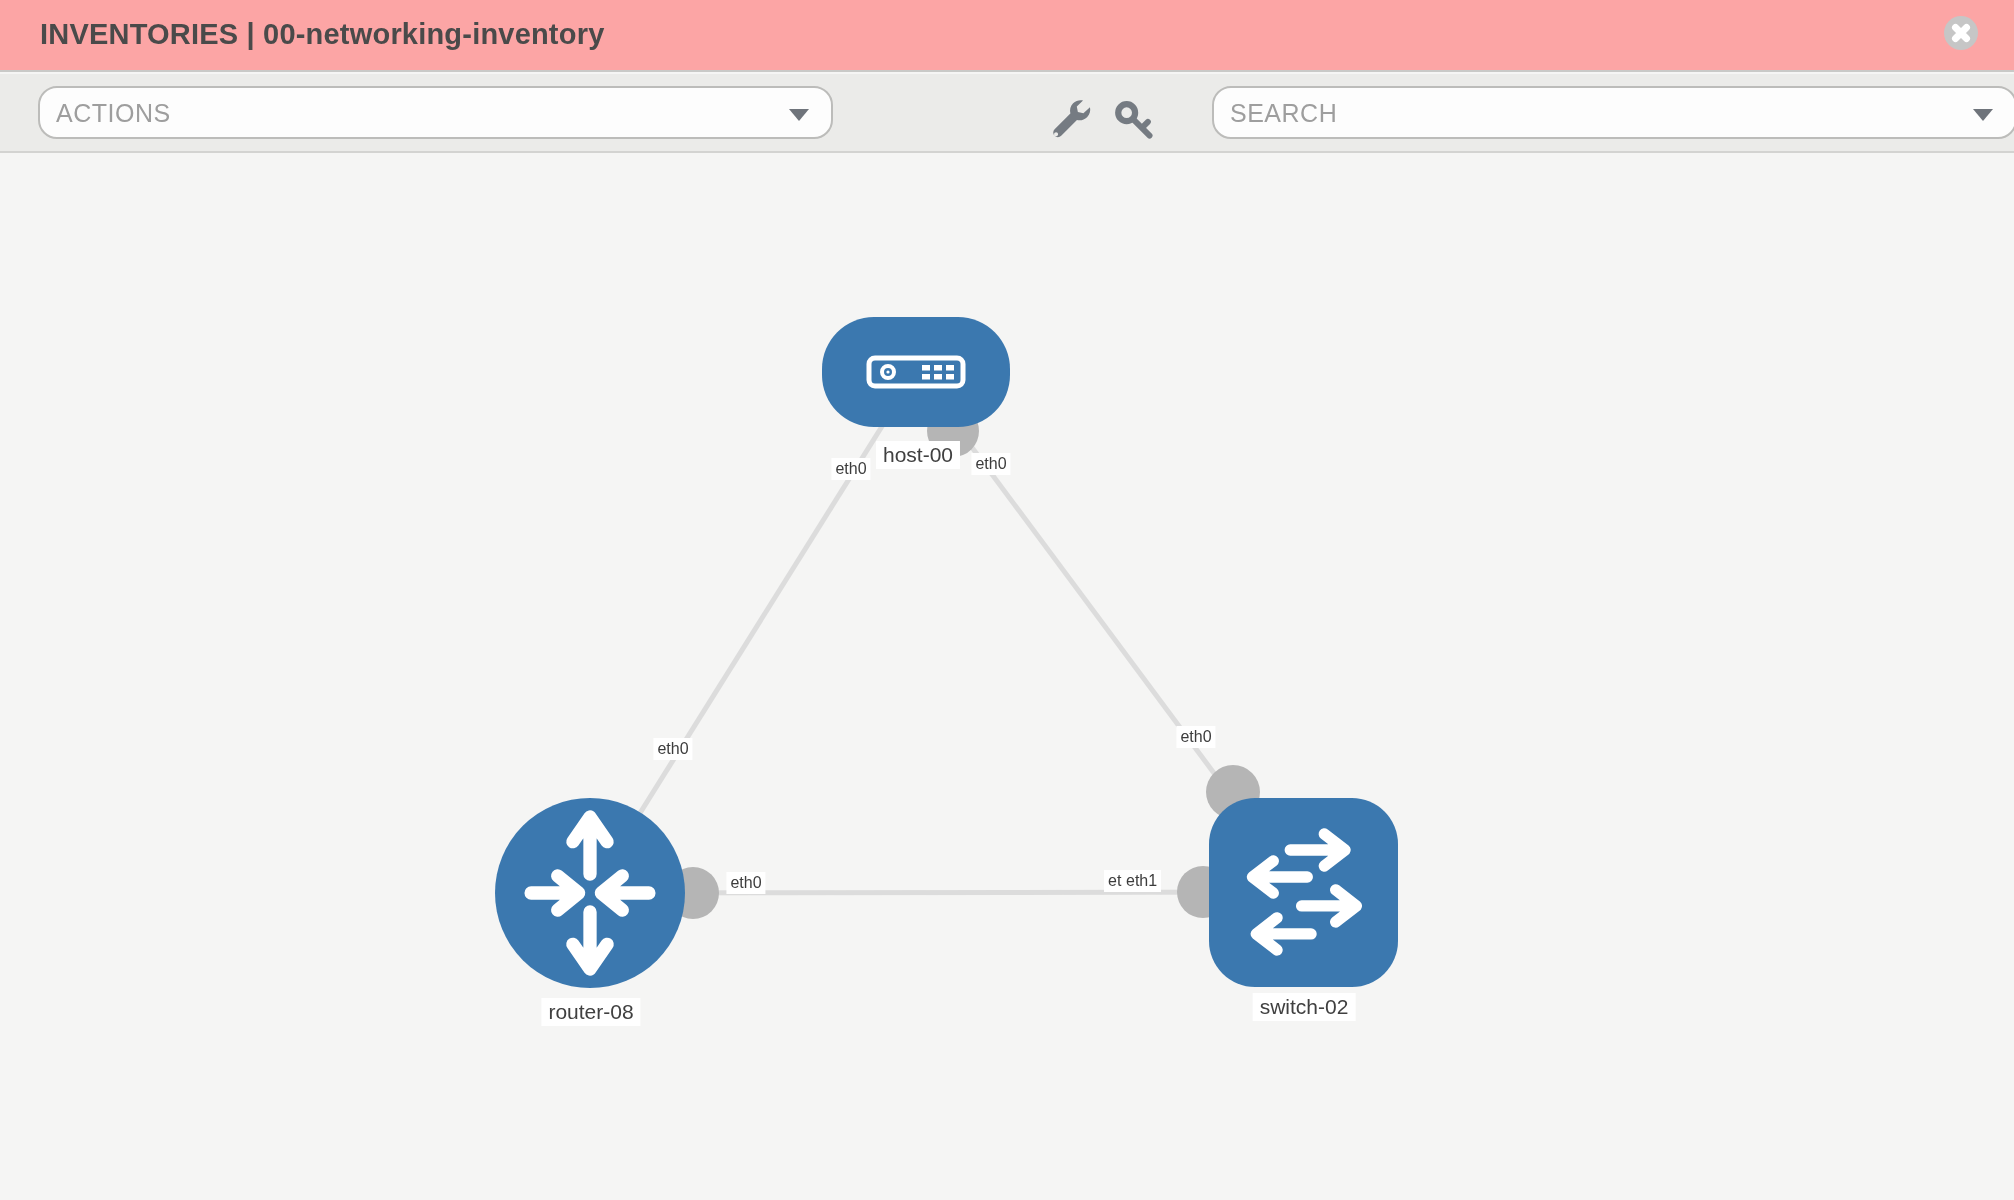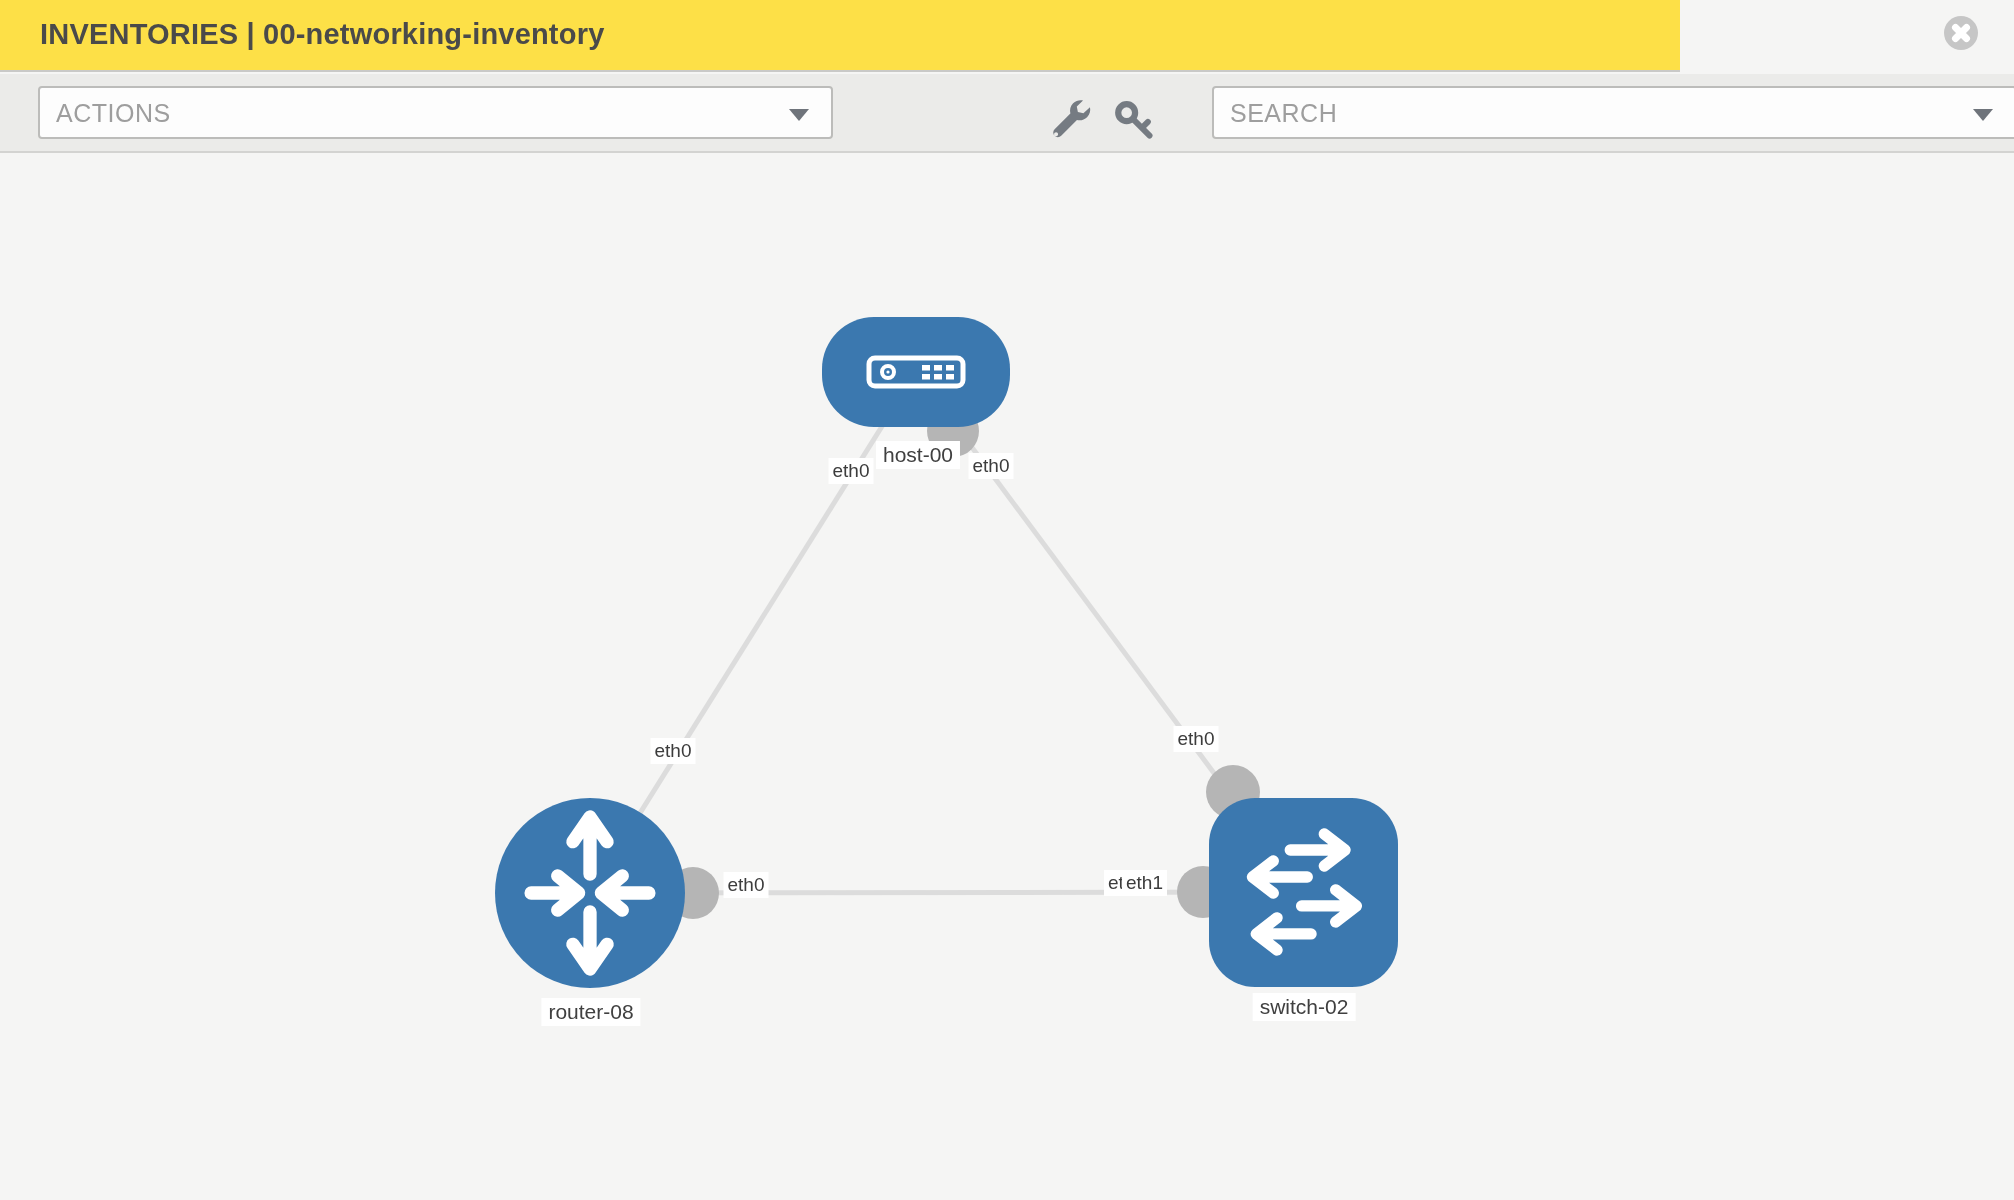--- a/index.html
+++ b/index.html
@@ -1,32 +1,32 @@
 <!DOCTYPE html>
 <html><head>
 <meta charset="utf-8">
 <style>
   * { margin:0; padding:0; box-sizing:border-box; }
   html,body { width:2014px; height:1200px; overflow:hidden;
     font-family:"Liberation Sans","DejaVu Sans",sans-serif; background:#f5f5f4; }
   #app { position:relative; width:2014px; height:1200px; }
 
   
-  .header { position:absolute; left:0; top:0; width:1680px; height:72px;
-    background:#fde047; border-bottom:2px solid #c9c9c7; }
+  .header { position:absolute; left:0; top:0; width:2014px; height:72px;
+    background:#fca5a5; border-bottom:2px solid #c9c9c7; }
   .header-title { position:absolute; left:40px; top:18px; font-size:29px;
     font-weight:bold; color:#4a4a4a; letter-spacing:0.2px; }
   .close-btn { position:absolute; left:1944px; top:16px; width:34px; height:34px;
     border-radius:50%; background:#c6c6c6; cursor:pointer; }
 
   
   .toolbar { position:absolute; left:0; top:74px; width:2014px; height:79px;
     background:#ebebe9; border-bottom:2px solid #d3d3d1; }
   .select-box { position:absolute; top:12px; height:53px; background:#fdfdfd;
-    border:2px solid #bcbcba; border-radius:4px; cursor:pointer; }
+    border:2px solid #bcbcba; border-radius:19px; cursor:pointer; }
   .select-box .sel-label { position:absolute; left:16px; top:11px; font-size:25px;
     color:#9e9e9e; letter-spacing:0.5px; }
   .caret { position:absolute; right:22px; top:21px; width:0; height:0;
     border-left:10px solid transparent; border-right:10px solid transparent;
     border-top:12px solid #6f747b; }
   #actions-select { left:38px; width:795px; }
   #search-select { left:1188px; width:805px;margin-left:24px; }
   .tool-icon { position:absolute; top:24px; width:44px; height:44px; cursor:pointer; }
   #wrench-icon { left:1048px; }
   #key-icon { left:1112px; }
@@ -43,21 +43,21 @@
   #node-switch { left:1209px; top:645px; width:189px; height:189px; border-radius:46px; }
 
   .node-label { position:absolute; z-index:5; transform:translateX(-50%);
     background:#ffffff; color:#404040; font-size:21px; padding:2px 7px;
     white-space:nowrap;text-align:center; }
   #label-host   { left:918px;  top:288px; }
   #label-router { left:591px;  top:845px; }
   #label-switch { left:1304px; top:840px; }
 
   .iface-label { position:absolute; background:#ffffff; color:#3c3c3c;
-    font-size:19px; padding:2px 4px; white-space:nowrap; }
+    font-size:16px; padding:2px 4px; white-space:nowrap; }
   .iface-centered { transform:translateX(-50%); z-index:4; }
   #if-hr-host { left:851px;  top:305px; }
   #if-hs-host { left:991px;  top:300px; }
   #if-hr-router { left:673px; top:585px; }
   #if-hs-switch { left:1196px; top:573px; }
   #if-rs-router { left:746px; top:719px; }
   #if-rs-ghost  { left:1104px; top:717px; z-index:4; transform:none; }
   #if-rs-switch { left:1122px; top:717px; z-index:5; transform:none; }
 </style>
 </head>

